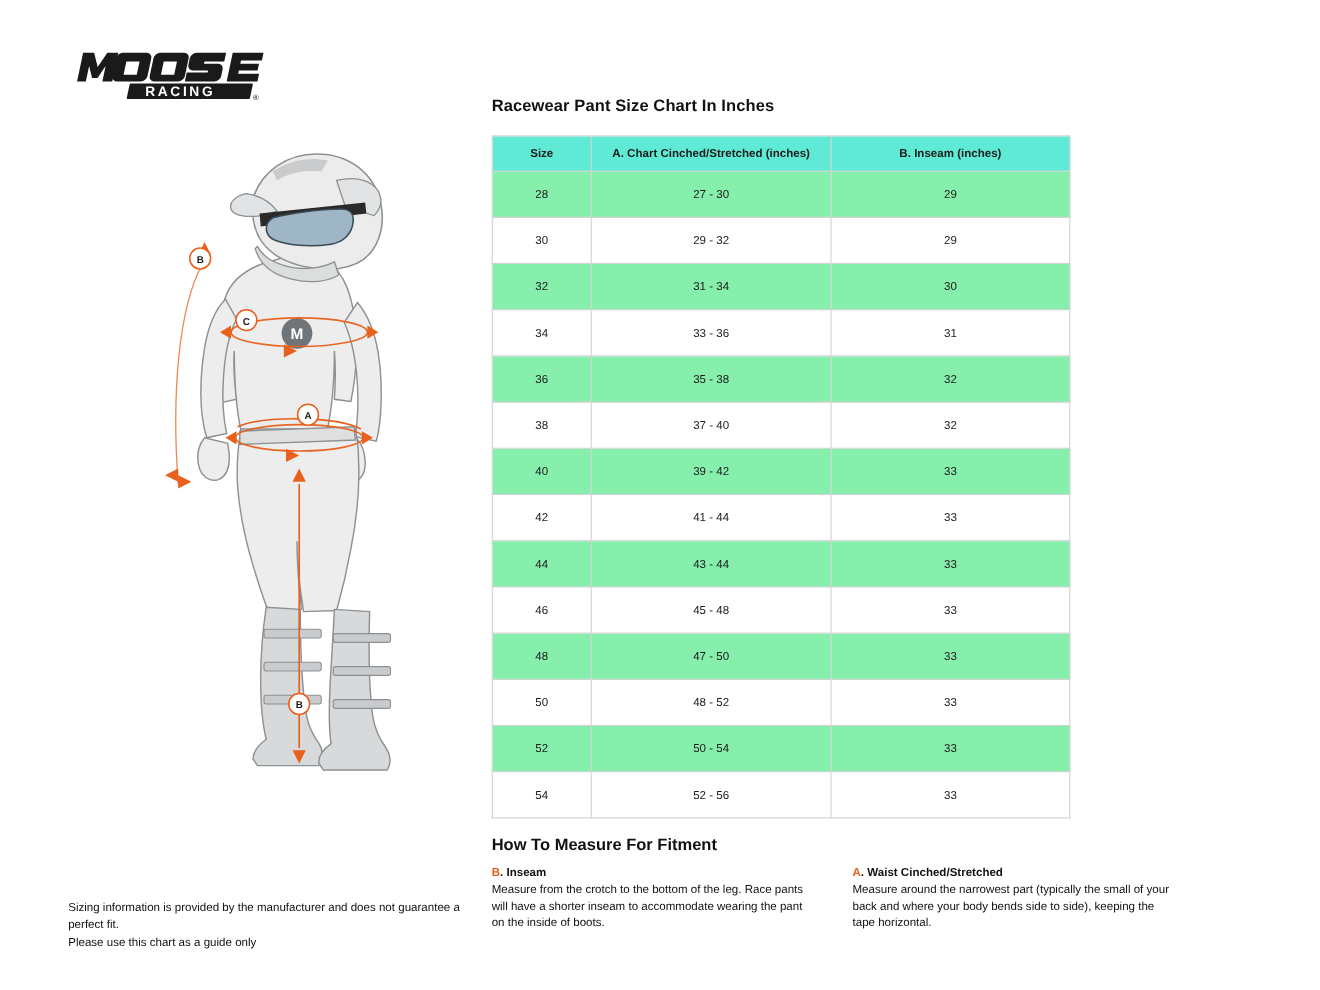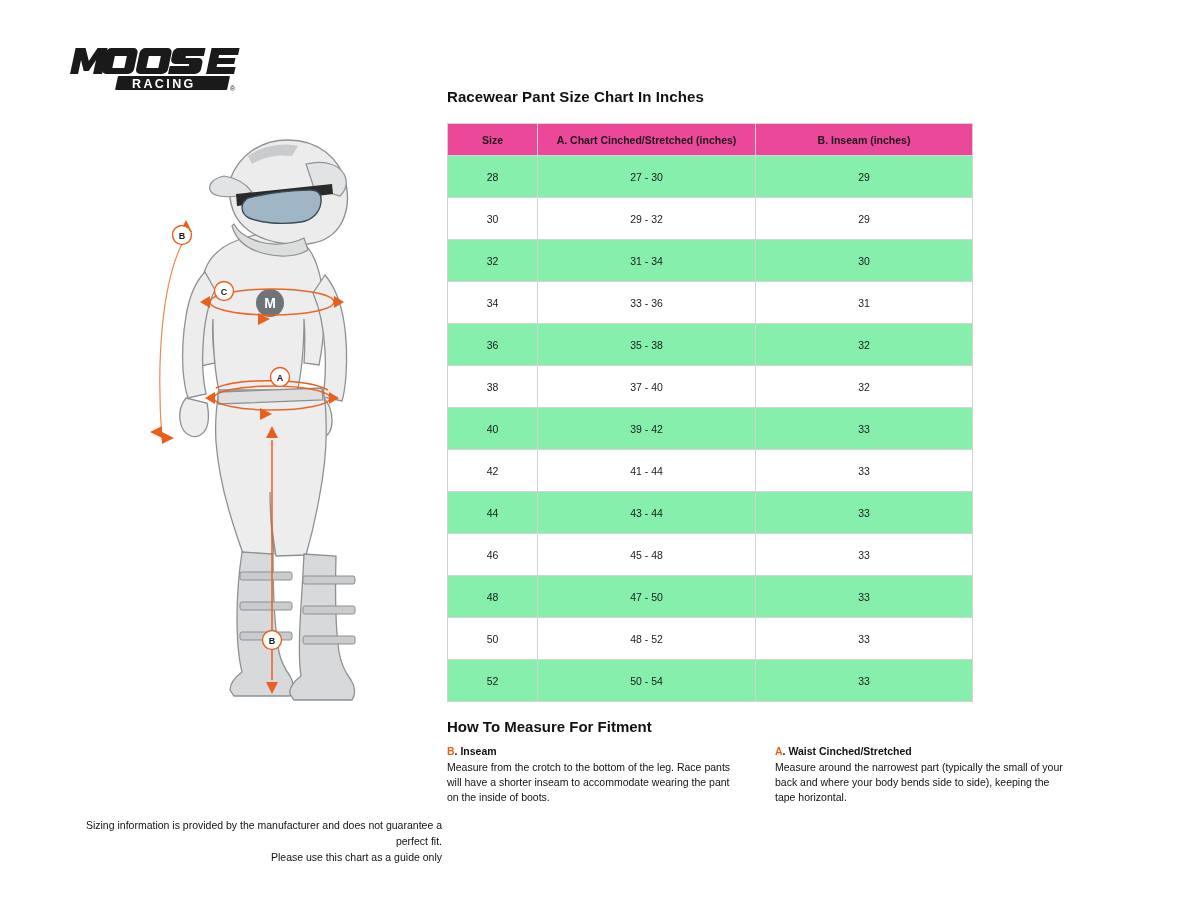--- a/index.html
+++ b/index.html
@@ -27,21 +27,20 @@
   }
   .figure-wrap svg { display:block; }
 
   
   .disclaimer {
     position: absolute; left: 62px; top: 818px;
     width: 380px;
     font-size: 10.5px;
     line-height: 1.5;
     color: #111;
-    text-align: right;
   }
 
   
   .content {
     position: absolute; left: 447px; top: 88px;
     width: 640px;
   }
   .chart-title {
     font-size: 15px;
     font-weight: bold;
@@ -59,21 +58,21 @@
   table.size-chart col.c3 { width: 217px; }
   table.size-chart th, table.size-chart td {
     border: 1px solid #d3d3d3;
     text-align: center;
     font-size: 10.5px;
     height: 42px;
     padding: 0 4px;
     color: #1b1b1b;
   }
   table.size-chart thead th {
-    background: #ec4899;
+    background: #5eead4;
     font-weight: bold;
     font-size: 10.5px;
     height: 32px;
   }
   table.size-chart tbody tr.odd td { background: #86efac; }
   table.size-chart tbody tr.even td { background: #ffffff; }
 
   
   .measure {
     margin-top: 16px;
@@ -337,20 +336,25 @@
           <td>33</td>
         </tr>
         <tr class="even">
           <td>50</td>
           <td>48 - 52</td>
           <td>33</td>
         </tr>
         <tr class="odd">
           <td>52</td>
           <td>50 - 54</td>
+          <td>33</td>
+        </tr>
+        <tr class="even">
+          <td>54</td>
+          <td>52 - 56</td>
           <td>33</td>
         </tr>
       </tbody>
     </table>
 
     <div class="measure">
       <h2>How To Measure For Fitment</h2>
       <div class="measure-cols">
         <div class="measure-col">
           <h3>

